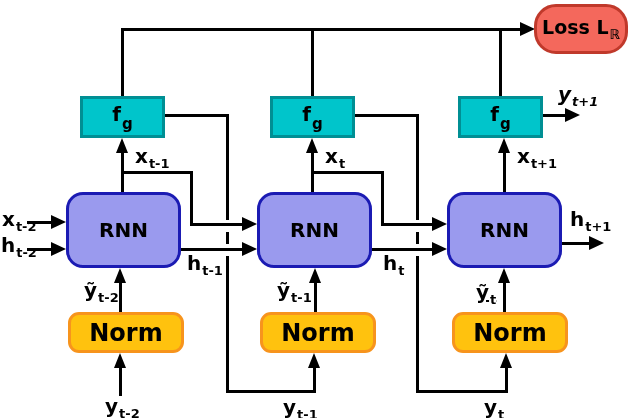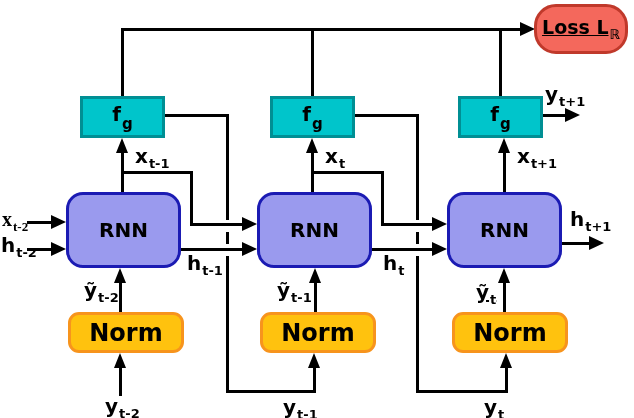--- a/index.html
+++ b/index.html
@@ -23,21 +23,21 @@
   .box {
     position: absolute;
     box-sizing: border-box;
     display: flex;
     align-items: center;
     justify-content: center;
     font-weight: bold;
     color: #000;
     text-align: center;
   }
-  .loss { background: var(--loss-fill, #f4685c); border: 3px solid var(--loss-border, #c0392b); border-radius: 22px; font-size: 19px; text-decoration: underline; }
+  .loss { background: var(--loss-fill, #f4685c); border: 3px solid var(--loss-border, #c0392b); border-radius: 22px; font-size: 19px; }
   .fg   { background: var(--fg-fill, #00c5cb);   border: 3px solid var(--fg-border, #008f94);   border-radius: 0; font-size: 20px; }
   .rnn  { background: var(--rnn-fill, #9a9aee);  border: 3px solid var(--rnn-border, #1b1bb3);  border-radius: 17px; font-size: 20px; }
   .norm { background: var(--norm-fill, #ffc20e); border: 3px solid var(--norm-border, #f7941d); border-radius: 11px; font-size: 24px; }
   
   .lbl { position: absolute; font-weight: bold; font-size: 20px; line-height: 1; color: #000; white-space: nowrap; }
   .sub { font-size: 13px; vertical-align: -5px; margin-left: 1px; font-weight: bold; }
   .fg .sub { font-size: 15px; vertical-align: -8px; }
   .loss .sub { font-size: 13px; vertical-align: -5px; }
 </style>
 </head>
@@ -142,29 +142,29 @@
   <div class="box norm" style="left:68px; top:312px; width:116px; height:41px;">
     <span>Norm</span>
   </div>
   <div class="box norm" style="left:260px; top:312px; width:116px; height:41px;">
     <span>Norm</span>
   </div>
   <div class="box norm" style="left:452px; top:312px; width:116px; height:41px;">
     <span>Norm</span>
   </div>
 
-  <div class="lbl" style="left:2px;   top:209px;font-family:Liberation Serif, serif;"><span>x</span><span class="sub">t-2</span></div>
+  <div class="lbl" style="left:2px;   top:209px;"><span>x</span><span class="sub">t-2</span></div>
   <div class="lbl" style="left:1px;   top:235px;"><span>h</span><span class="sub">t-2</span></div>
   <div class="lbl" style="left:135px; top:146px;"><span>x</span><span class="sub">t-1</span></div>
   <div class="lbl" style="left:325px; top:146px;"><span>x</span><span class="sub">t</span></div>
   <div class="lbl" style="left:517px; top:146px;"><span>x</span><span class="sub">t+1</span></div>
   <div class="lbl" style="left:187px; top:253px;"><span>h</span><span class="sub">t-1</span></div>
   <div class="lbl" style="left:383px; top:253px;"><span>h</span><span class="sub">t</span></div>
   <div class="lbl" style="left:570px; top:209px;"><span>h</span><span class="sub">t+1</span></div>
-  <div class="lbl" style="left:545px; top:84px;"><span>y</span><span class="sub">t+1</span></div>
+  <div class="lbl" style="left:558px; top:84px;font-style:italic;"><span>y</span><span class="sub">t+1</span></div>
   <div class="lbl" style="left:84px;  top:280px;"><span>ỹ</span><span class="sub">t-2</span></div>
   <div class="lbl" style="left:277px; top:280px;"><span>ỹ</span><span class="sub">t-1</span></div>
   <div class="lbl" style="left:476px; top:282px;text-decoration:underline;"><span>ỹ</span><span class="sub">t</span></div>
   <div class="lbl" style="left:105px; top:396px;"><span>y</span><span class="sub">t-2</span></div>
   <div class="lbl" style="left:283px; top:397px;"><span>y</span><span class="sub">t-1</span></div>
   <div class="lbl" style="left:484px; top:397px;"><span>y</span><span class="sub">t</span></div>
 
 </div>
 
 </body></html>

